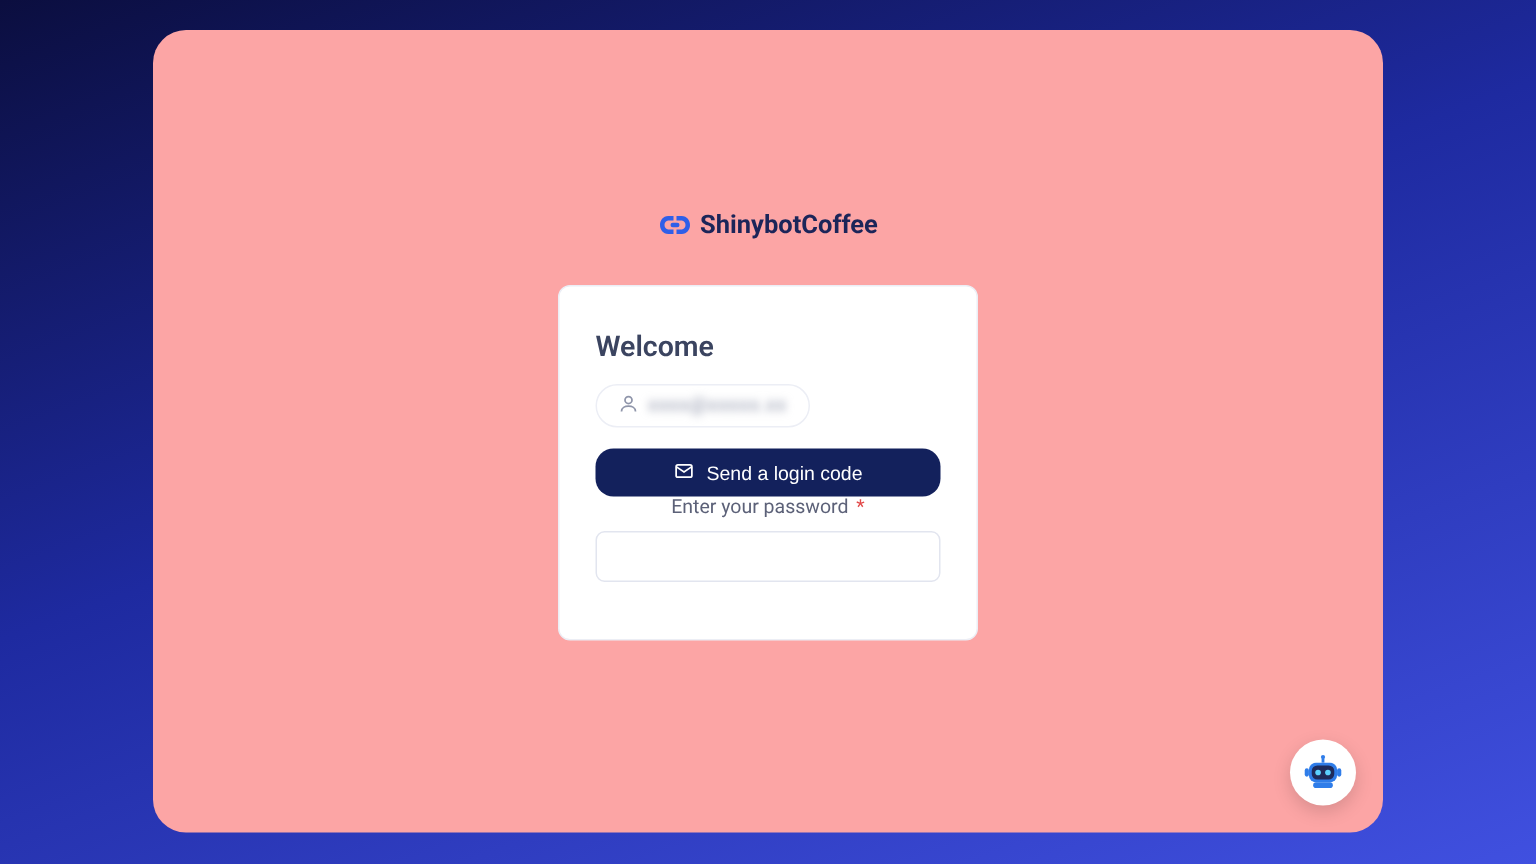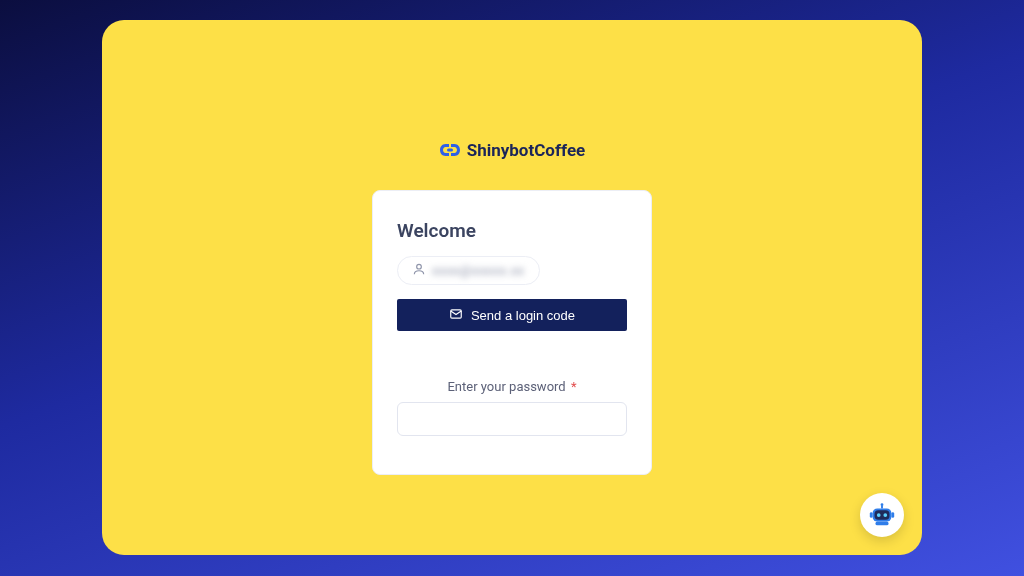--- a/index.html
+++ b/index.html
@@ -7,21 +7,21 @@
   body {
     background: linear-gradient(160deg, #0b0e3f 0%, #1e2aa0 45%, #4050e0 100%);
     display: flex;
     justify-content: center;
     align-items: flex-start;
     padding-top: 20px;
   }
   .panel {
     width: 820px;
     height: 535px;
-    background: #fde047;
+    background: #fca5a5;
     border-radius: 22px;
     position: relative;
     display: flex;
     flex-direction: column;
     align-items: center;
     padding-top: 120px;
   }
   .logo-row {
     display: flex;
     align-items: center;
@@ -63,21 +63,21 @@
   .email-chip .blur {
     font-size: 13px;
     color: #8f95aa;
     filter: blur(3px);
     letter-spacing: 0.5px;
     user-select: none;
   }
   .btn {
     width: 100%;
     height: 32px;
-    border-radius: 2px;
+    border-radius: 12px;
     display: flex;
     align-items: center;
     justify-content: center;
     gap: 8px;
     font-size: 13px;
     font-weight: 500;
     cursor: pointer;
   }
   .btn-primary {
     background: #13215c;
@@ -104,21 +104,20 @@
   .divider span {
     font-size: 11px;
     color: #9aa0b4;
     padding: 0 10px;
   }
   .field-label {
     font-size: 13px;
     color: #5c6178;
     margin-bottom: 8px;
     align-self: center;
-    margin-top: 48px;
   }
   .field-label .req { color: #e24b4b; margin-left: 2px; }
   .text-input {
     width: 100%;
     height: 34px;
     border: 1px solid #e2e5ef;
     border-radius: 6px;
     padding: 0 10px;
     font-size: 13px;
     margin-bottom: 14px;

